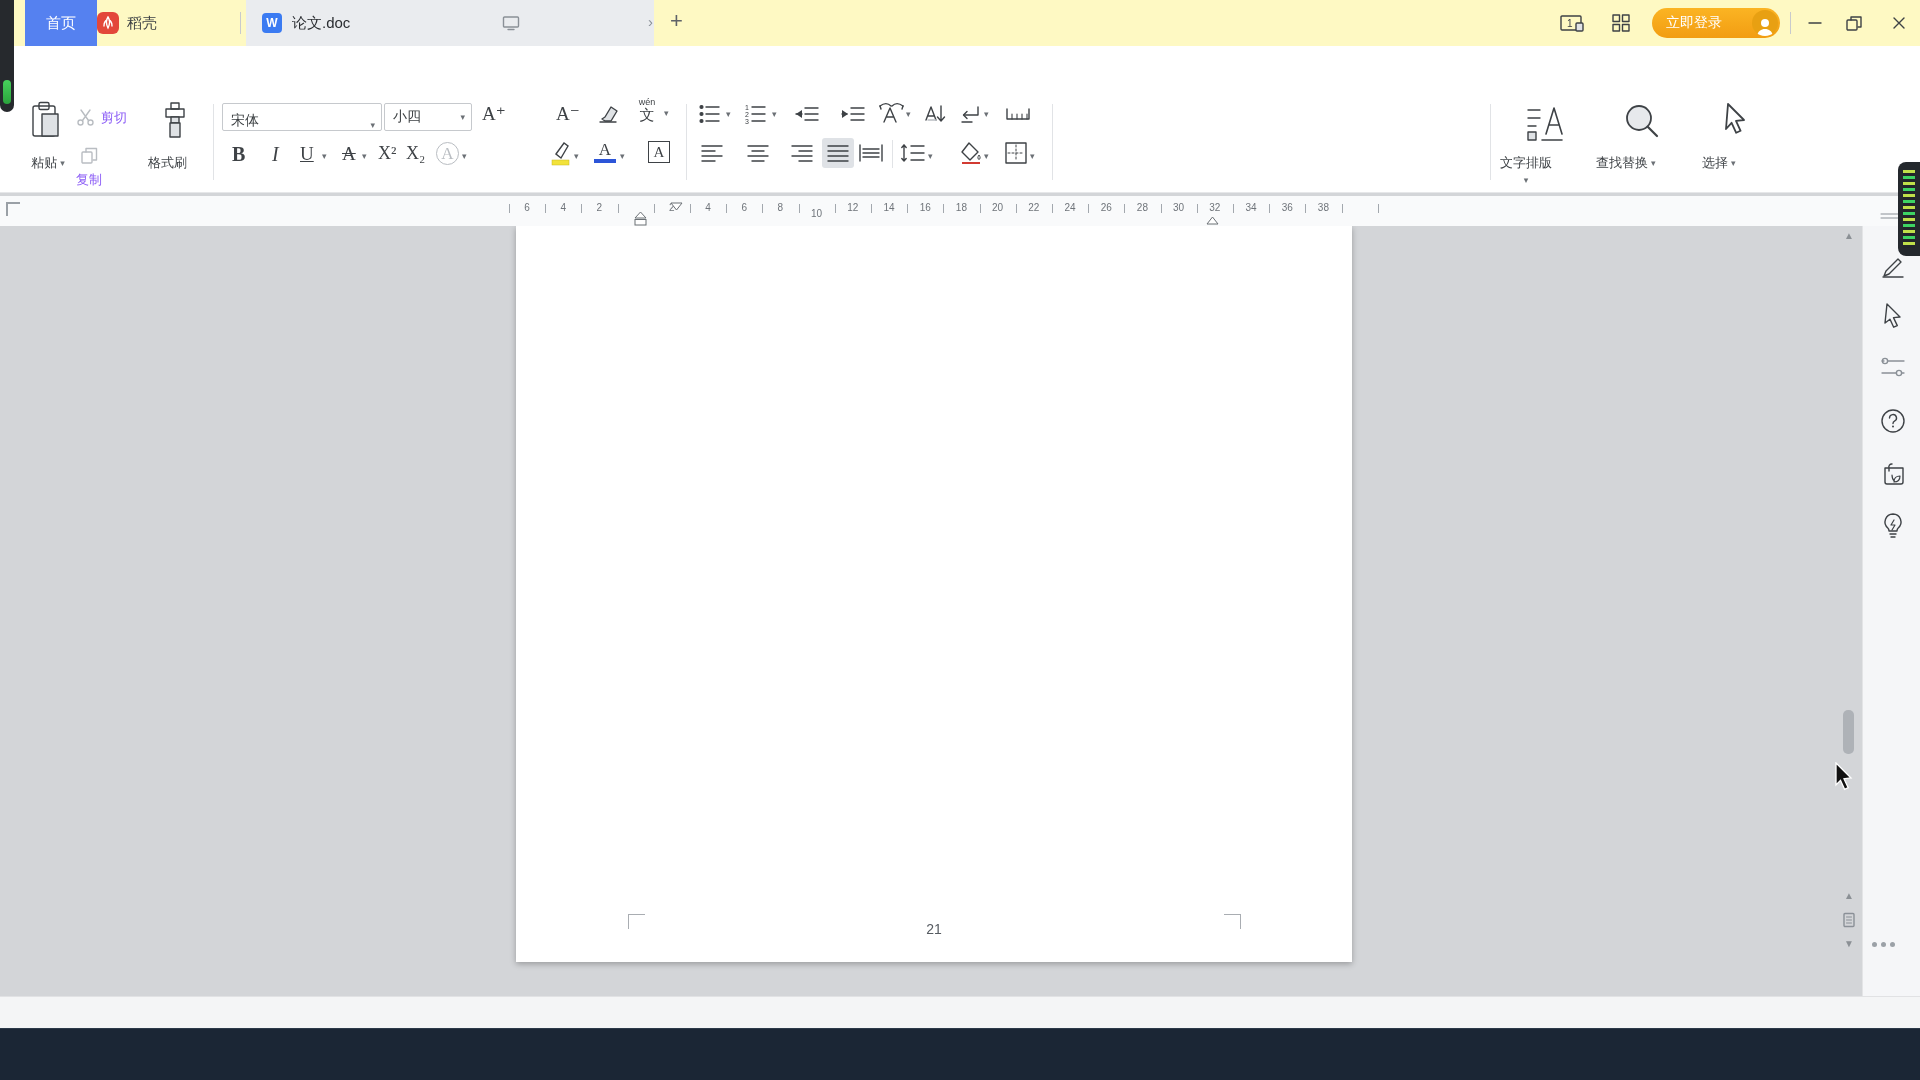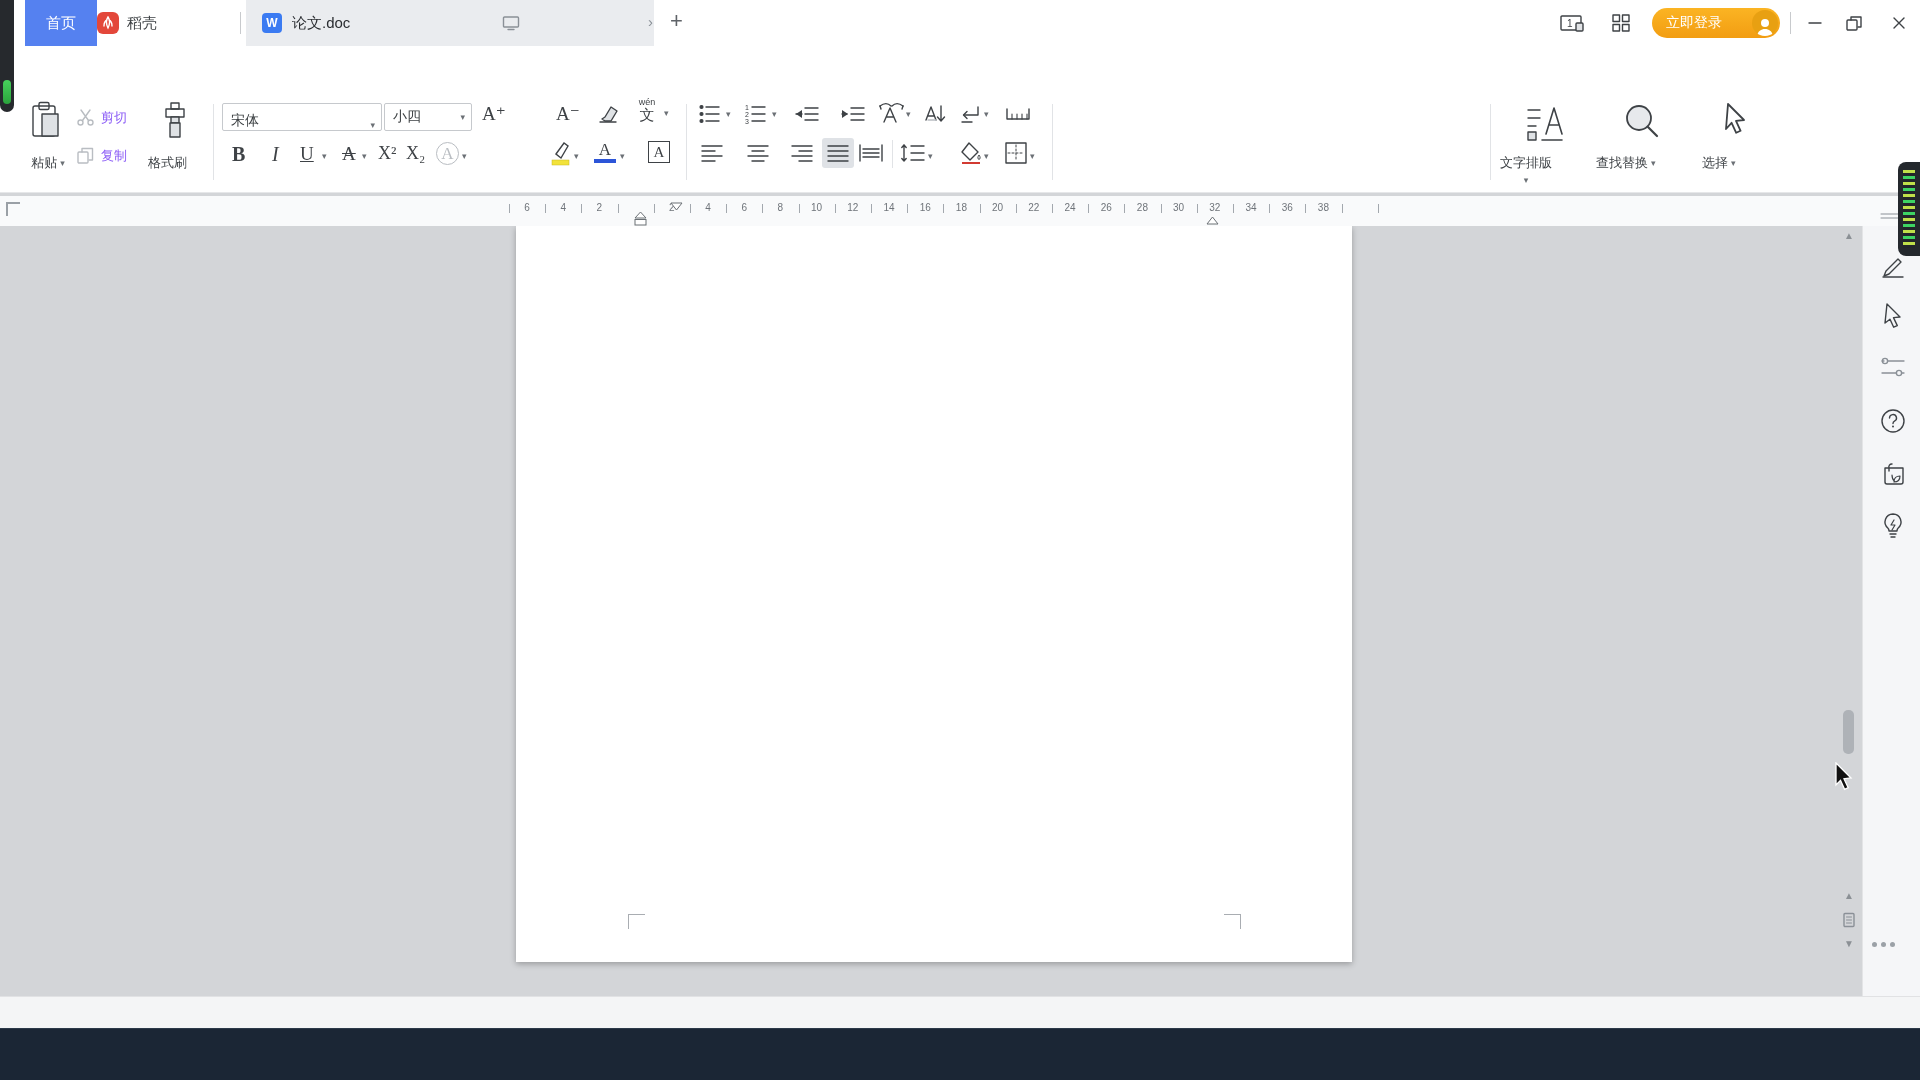--- a/index.html
+++ b/index.html
@@ -10,21 +10,21 @@
   .row{display:flex;align-items:center;}
   svg.i{fill:none;stroke:#3e4246;stroke-width:1.4;stroke-linecap:round;stroke-linejoin:round;display:block;}
   svg.i.dis{stroke:#b9bdc2;}
   svg.i.gray{stroke:#8a9097;}
   .glyph{font-family:"Liberation Serif","DejaVu Serif",serif;color:#3e4246;}
   .dd{font-size:9px;color:#6b7075;}
   .vdiv{width:1px;background:#e1e3e6;}
   .lbl{font-size:13px;color:#3f4347;}
   .lbl.dis{color:#8b5cf6;}
   
-  #titlebar{position:absolute;left:0;top:0;width:1920px;height:46px;background:#ffffff;}
+  #titlebar{position:absolute;left:0;top:0;width:1920px;height:46px;background:#fef9c3;}
   .ttab{position:absolute;top:0;height:46px;display:flex;align-items:center;font-size:15px;color:#3c4043;}
   
   #menubar{position:absolute;left:0;top:46px;width:1920px;height:50px;background:#fff;}
   .mtab{position:absolute;top:56px;height:32px;display:flex;align-items:center;font-size:15px;color:#3f4347;cursor:default;}
   .mtab.active{background:#4d7df2;color:#fff;border-radius:16px;justify-content:center;}
   
   #toolbar{position:absolute;left:0;top:96px;width:1920px;height:96px;background:#fff;border-bottom:1px solid #e6e7e9;}
   .combo{position:absolute;height:26px;border:1px solid #c6c9cd;border-radius:2px;display:flex;align-items:center;font-size:14px;color:#3c4043;background:#fff;}
   .combo .cv{flex:1;padding-left:8px;}
   .combo .ca{padding:0 6px;font-size:9px;color:#6b7075;}
@@ -266,21 +266,21 @@
         <span class="dd">▾</span>
     </div>
     <div class="ab row" style="left:76px;top:12px;gap:6px;">
       <svg class="i dis" width="19" height="19" viewBox="0 0 19 19">
           <circle cx="4.5" cy="14.5" r="2.5"></circle>
           <circle cx="14.5" cy="14.5" r="2.5"></circle>
           <path d="M6.5 12.5L14 2M12.5 12.5L5 2"></path>
         </svg>
       <span class="lbl dis">剪切</span>
     </div>
-    <div class="ab row" style="left:76px;top:50px;gap:6px;">
+    <div class="ab row" style="left:76px;top:50px;gap:6px;flex-direction:column;">
       <svg class="i dis" width="19" height="19" viewBox="0 0 19 19">
           <rect x="2" y="6" width="10" height="11" rx="1"></rect>
           <path d="M6 6V2.5h10.5V14H13"></path>
         </svg>
       <span class="lbl dis">复制</span>
     </div>
     <span class="ab" style="left:158px;top:4px;">
       <svg class="i" width="34" height="42" viewBox="0 0 34 42" stroke-width="1.6">
           <path d="M13 3h8v6h-8z"></path>
           <path d="M8 9h18v8H8z"></path>
@@ -516,21 +516,21 @@
         <span class="rbar" style="left: 617.5px;"></span>
         <span class="rbar" style="left: 653.7px;"></span>
         <span class="rnum" style="left: 671.8px;">2</span>
         <span class="rbar" style="left: 689.9px;"></span>
         <span class="rnum" style="left: 708px;">4</span>
         <span class="rbar" style="left: 726.1px;"></span>
         <span class="rnum" style="left: 744.2px;">6</span>
         <span class="rbar" style="left: 762.3px;"></span>
         <span class="rnum" style="left: 780.4px;">8</span>
         <span class="rbar" style="left: 798.5px;"></span>
-        <span class="rnum" style="left: 816.6px;">10</span>
+        <span class="rnum" style="left: 816.6px; margin-top: 6px;">10</span>
         <span class="rbar" style="left: 834.7px;"></span>
         <span class="rnum" style="left: 852.8px;">12</span>
         <span class="rbar" style="left: 870.9px;"></span>
         <span class="rnum" style="left: 889px;">14</span>
         <span class="rbar" style="left: 907.1px;"></span>
         <span class="rnum" style="left: 925.2px;">16</span>
         <span class="rbar" style="left: 943.3px;"></span>
         <span class="rnum" style="left: 961.4px;">18</span>
         <span class="rbar" style="left: 979.5px;"></span>
         <span class="rnum" style="left: 997.6px;">20</span>
@@ -572,20 +572,21 @@
       <svg width="13" height="9" viewBox="0 0 13 9">
           <path d="M6.5 1L12 8H1z" fill="#fff" stroke="#6b7075"></path>
         </svg>
     </span>
   </div>
 
   <div id="docarea">
     <div id="page">
       <span class="cornermark" style="left:112px;top:688px;border-top-width:1px;border-left-width:1px;"></span>
       <span class="cornermark" style="left:708px;top:688px;border-top-width:1px;border-right-width:1px;"></span>
+      <div style="position:absolute;left:0;top:695px;width:100%;text-align:center;font-size:14px;color:#565b61;">21</div>
     </div>
 
     <span class="ab" style="left:1844px;top:4px;font-size:10px;color:#8b9095;">▲</span>
     <div class="ab" style="left:1843px;top:484px;width:11px;height:44px;background:#aeb2b7;border-radius:5px;"></div>
     <span class="ab" style="left:1844px;top:664px;font-size:10px;color:#8b9095;">▲</span>
     <span class="ab" style="left:1842px;top:686px;">
       <svg class="i gray" width="14" height="16" viewBox="0 0 14 16">
           <rect x="2" y="1.5" width="10" height="13" rx="1"></rect>
           <path d="M4.5 5h5M4.5 8h5M4.5 11h5" stroke-width="1"></path>
         </svg>

